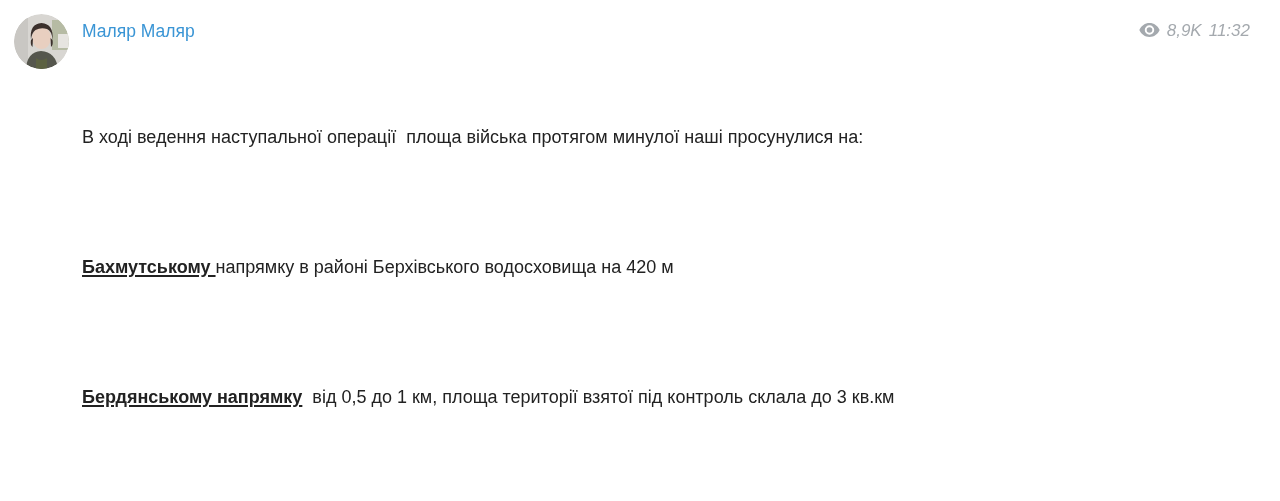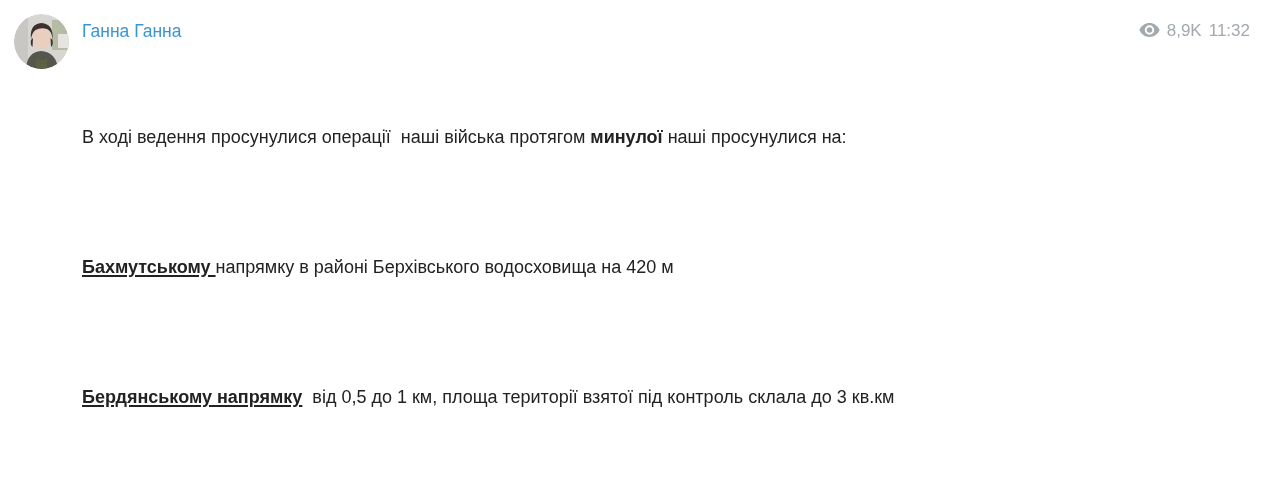--- a/index.html
+++ b/index.html
@@ -34,32 +34,33 @@
     font-weight: 500;
     cursor: pointer;
     text-decoration: none;
   }
   .meta {
     display: flex;
     align-items: center;
     gap: 7px;
     color: #a4a9ae;
     font-size: 17px;
+    font-style: italic;
   }
   .eye { display: inline-block; margin-top: 2px; }
   .message {
     max-width: 968px;
     color: #222222;
     font-size: 18px;
     line-height: 26px;
     white-space: pre-wrap;
   }
   .block { margin-bottom: 26px; }
   .block-tight { margin-bottom: 0; }
-  .b { font-weight: 700; }
+  .b { font-weight: 400; }
   .bu {
     font-weight: 700;
     text-decoration: underline;
     text-decoration-thickness: 2px;
     text-underline-offset: 2px;
     margin-top: 13px;
   }
 </style>
 </head>
 <body>
@@ -82,36 +83,36 @@
         <path d="M22 44 Q27 48 33 44 L33 55 L22 55 Z" fill="#5c6142"></path>
         <ellipse cx="27.5" cy="24" rx="9.5" ry="11" fill="#e8cfc0"></ellipse>
         <path d="M17 26 Q15 10 27.5 9 Q40 10 38.5 26 Q38 17 33 15 Q27 13 21.5 16 Q17.5 19 17 26 Z" fill="#3b302c"></path>
         <path d="M17 26 Q16 31 18.5 33 L19 24 Z" fill="#3b302c"></path>
         <path d="M38.5 26 Q39.5 31 37 33 L36.5 24 Z" fill="#3b302c"></path>
       </g>
     </svg>
   </div>
 
   <div class="header-row">
-    <a class="channel-name">Ганна Ганна</a>
+    <a class="channel-name">Маляр Маляр</a>
     <div class="meta">
       <span class="eye">
         <svg width="21" height="14" viewBox="0 0 24 16">
           <path d="M12 0C6.9 0 2.5 3.1 0.4 8 2.5 12.9 6.9 16 12 16s9.5-3.1 11.6-8C21.5 3.1 17.1 0 12 0zm0 13.4A5.4 5.4 0 1 1 12 2.6a5.4 5.4 0 0 1 0 10.8z" fill="#a4a9ae"></path>
           <circle cx="12" cy="8" r="3.2" fill="#a4a9ae"></circle>
         </svg>
       </span>
       <span>8,9K</span>
       <span>11:32</span>
     </div>
   </div>
 
   <div class="message">
 
-    <div class="block"><span>В ході ведення просунулися операції  наші війська протягом </span><span class="b">минулої</span><span> наші просунулися на:</span></div>
+    <div class="block"><span>В ході ведення наступальної операції  площа війська протягом </span><span class="b">минулої</span><span> наші просунулися на:</span></div>
 
     <div class="block-tight"><span class="bu">Бахмутському </span><span>напрямку в районі Берхівського водосховища на 420 м</span></div>
 
 
     <div class="block"><span class="bu">Бердянському напрямку</span><span>  від 0,5 до 1 км, площа території взятої під контроль склала до 3 кв.км</span></div>
 
     
 
     
     

